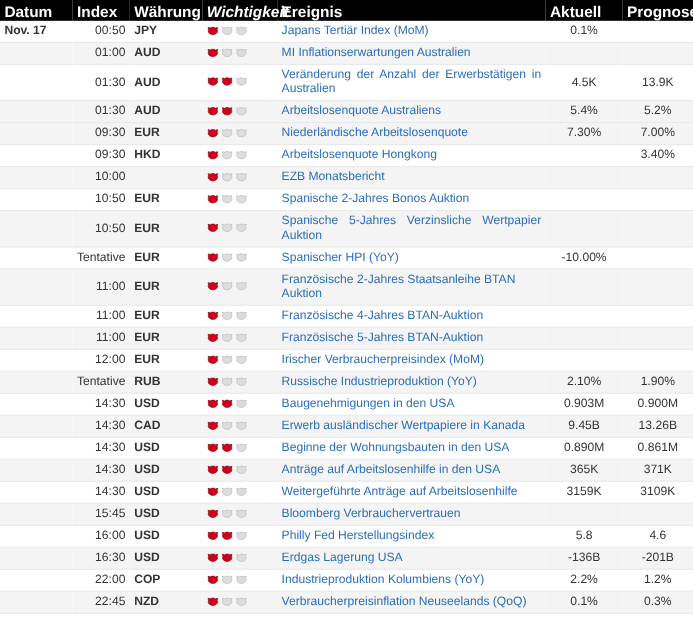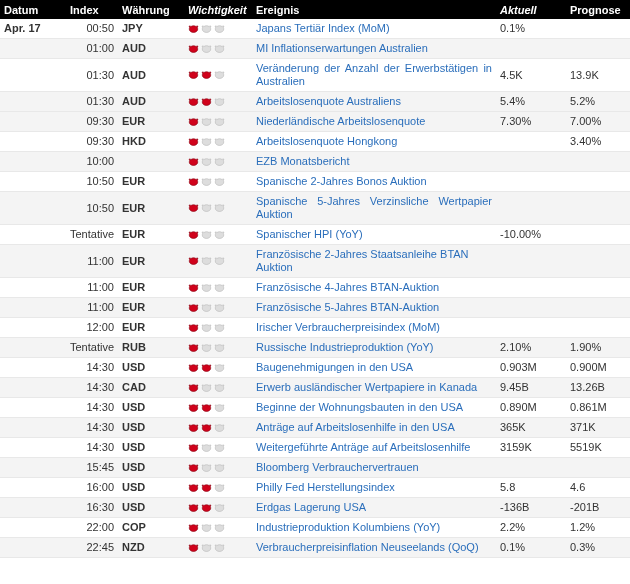--- a/index.html
+++ b/index.html
@@ -20,33 +20,33 @@
   }
   table.cal {
     width: 630px;
     border-collapse: collapse;
     table-layout: fixed;
   }
   table.cal thead th {
     background: #000000;
     color: #ffffff;
     font-weight: bold;
-    font-size: 11px;
+    font-size: 14px;
     height: 19px;
     padding: 0 4px;
     text-align: left;
     white-space: nowrap;
     vertical-align: middle;
   }
   th.c-date   { width: 58px; text-align: left; }
   th.c-time   { width: 44px; text-align: right; padding-right: 8px; }
   th.c-cur    { width: 58px; text-align: left; padding-left: 8px;}
   th.c-imp    { width: 60px; text-align: left; padding-left: 2px; font-style: italic;}
   th.c-event  { width: 236px; text-align: left; padding-left: 4px;}
-  th.c-actual { width: 62px; text-align: right; font-style: italic; }
+  th.c-actual { width: 62px; text-align: right; }
   th.c-fore   { width: 56px; text-align: right; }
 
   table.cal tbody td {
     font-size: 11px;
     padding: 3px 4px;
     border-bottom: 1px solid #e8e8e8;
     vertical-align: middle;
     line-height: 13px;
   }
   tr.row-alt td { background: #f4f4f4; }
@@ -55,21 +55,21 @@
   td.c-date   { color: #333; font-weight: bold; text-align: left; white-space: nowrap; }
   td.c-time   { text-align: right; padding-right: 8px; color: #333; white-space: nowrap; margin-left: 33px; }
   td.c-cur    { text-align: left; padding-left: 8px; color: #333; white-space: nowrap; font-weight: bold; }
   td.c-imp    { padding-left: 2px; white-space: nowrap; }
   td.c-event  { padding-left: 4px; }
   td.c-event a {
     color: #2a6ebb;
     text-decoration: none;
     display: inline-block;
   }
-  td.c-actual, td.c-fore, td.c-prev { text-align: left; white-space: nowrap; color: #333; }
+  td.c-actual, td.c-fore, td.c-prev { text-align: center; white-space: nowrap; color: #333; }
 
   .bull {
     display: inline-block;
     width: 11px;
     height: 11px;
     margin-right: 2px;
     vertical-align: middle;
     position: relative;
   }
   .bull svg { display: block; }
@@ -93,21 +93,21 @@
         <th class="c-cur">Währung</th>
         <th class="c-imp">Wichtigkeit</th>
         <th class="c-event">Ereignis</th>
         <th class="c-actual">Aktuell</th>
         <th class="c-fore">Prognose</th>
 
       </tr>
     </thead>
     <tbody id="cal-body">
         <tr class="row-norm">
-          <td class="c-date">Apr. 17</td>
+          <td class="c-date">Nov. 17</td>
           <td class="c-time">00:50</td>
           <td class="c-cur">JPY</td>
           <td class="c-imp"><span class="bull on"><svg viewBox="0 0 12 12" width="11" height="11">
                 <path d="M1.2 2.2c.9-.2 1.6.1 2 .6.7-.6 1.7-.9 2.8-.9s2.1.3 2.8.9c.4-.5 1.1-.8 2-.6-.3.7-.5 1.3-.6 1.9.3.5.4 1 .4 1.5 0 2-2 3.6-4.6 3.6S1.4 7.6 1.4 5.6c0-.5.1-1 .4-1.5-.1-.6-.3-1.2-.6-1.9z"></path>
               </svg></span><span class="bull off"><svg viewBox="0 0 12 12" width="11" height="11">
                 <path d="M1.2 2.2c.9-.2 1.6.1 2 .6.7-.6 1.7-.9 2.8-.9s2.1.3 2.8.9c.4-.5 1.1-.8 2-.6-.3.7-.5 1.3-.6 1.9.3.5.4 1 .4 1.5 0 2-2 3.6-4.6 3.6S1.4 7.6 1.4 5.6c0-.5.1-1 .4-1.5-.1-.6-.3-1.2-.6-1.9z"></path>
               </svg></span><span class="bull off"><svg viewBox="0 0 12 12" width="11" height="11">
                 <path d="M1.2 2.2c.9-.2 1.6.1 2 .6.7-.6 1.7-.9 2.8-.9s2.1.3 2.8.9c.4-.5 1.1-.8 2-.6-.3.7-.5 1.3-.6 1.9.3.5.4 1 .4 1.5 0 2-2 3.6-4.6 3.6S1.4 7.6 1.4 5.6c0-.5.1-1 .4-1.5-.1-.6-.3-1.2-.6-1.9z"></path>
               </svg></span></td>
           <td class="c-event"><a href="#">Japans Tertiär Index (MoM)</a></td>
@@ -390,21 +390,21 @@
           <td class="c-cur">USD</td>
           <td class="c-imp"><span class="bull on"><svg viewBox="0 0 12 12" width="11" height="11">
                 <path d="M1.2 2.2c.9-.2 1.6.1 2 .6.7-.6 1.7-.9 2.8-.9s2.1.3 2.8.9c.4-.5 1.1-.8 2-.6-.3.7-.5 1.3-.6 1.9.3.5.4 1 .4 1.5 0 2-2 3.6-4.6 3.6S1.4 7.6 1.4 5.6c0-.5.1-1 .4-1.5-.1-.6-.3-1.2-.6-1.9z"></path>
               </svg></span><span class="bull off"><svg viewBox="0 0 12 12" width="11" height="11">
                 <path d="M1.2 2.2c.9-.2 1.6.1 2 .6.7-.6 1.7-.9 2.8-.9s2.1.3 2.8.9c.4-.5 1.1-.8 2-.6-.3.7-.5 1.3-.6 1.9.3.5.4 1 .4 1.5 0 2-2 3.6-4.6 3.6S1.4 7.6 1.4 5.6c0-.5.1-1 .4-1.5-.1-.6-.3-1.2-.6-1.9z"></path>
               </svg></span><span class="bull off"><svg viewBox="0 0 12 12" width="11" height="11">
                 <path d="M1.2 2.2c.9-.2 1.6.1 2 .6.7-.6 1.7-.9 2.8-.9s2.1.3 2.8.9c.4-.5 1.1-.8 2-.6-.3.7-.5 1.3-.6 1.9.3.5.4 1 .4 1.5 0 2-2 3.6-4.6 3.6S1.4 7.6 1.4 5.6c0-.5.1-1 .4-1.5-.1-.6-.3-1.2-.6-1.9z"></path>
               </svg></span></td>
           <td class="c-event"><a href="#">Weitergeführte Anträge auf Arbeitslosenhilfe</a></td>
           <td class="c-actual">3159K</td>
-          <td class="c-fore">5519K</td>
+          <td class="c-fore">3109K</td>
         </tr>
         <tr class="row-alt">
           <td class="c-date"></td>
           <td class="c-time">15:45</td>
           <td class="c-cur">USD</td>
           <td class="c-imp"><span class="bull on"><svg viewBox="0 0 12 12" width="11" height="11">
                 <path d="M1.2 2.2c.9-.2 1.6.1 2 .6.7-.6 1.7-.9 2.8-.9s2.1.3 2.8.9c.4-.5 1.1-.8 2-.6-.3.7-.5 1.3-.6 1.9.3.5.4 1 .4 1.5 0 2-2 3.6-4.6 3.6S1.4 7.6 1.4 5.6c0-.5.1-1 .4-1.5-.1-.6-.3-1.2-.6-1.9z"></path>
               </svg></span><span class="bull off"><svg viewBox="0 0 12 12" width="11" height="11">
                 <path d="M1.2 2.2c.9-.2 1.6.1 2 .6.7-.6 1.7-.9 2.8-.9s2.1.3 2.8.9c.4-.5 1.1-.8 2-.6-.3.7-.5 1.3-.6 1.9.3.5.4 1 .4 1.5 0 2-2 3.6-4.6 3.6S1.4 7.6 1.4 5.6c0-.5.1-1 .4-1.5-.1-.6-.3-1.2-.6-1.9z"></path>
               </svg></span><span class="bull off"><svg viewBox="0 0 12 12" width="11" height="11">

